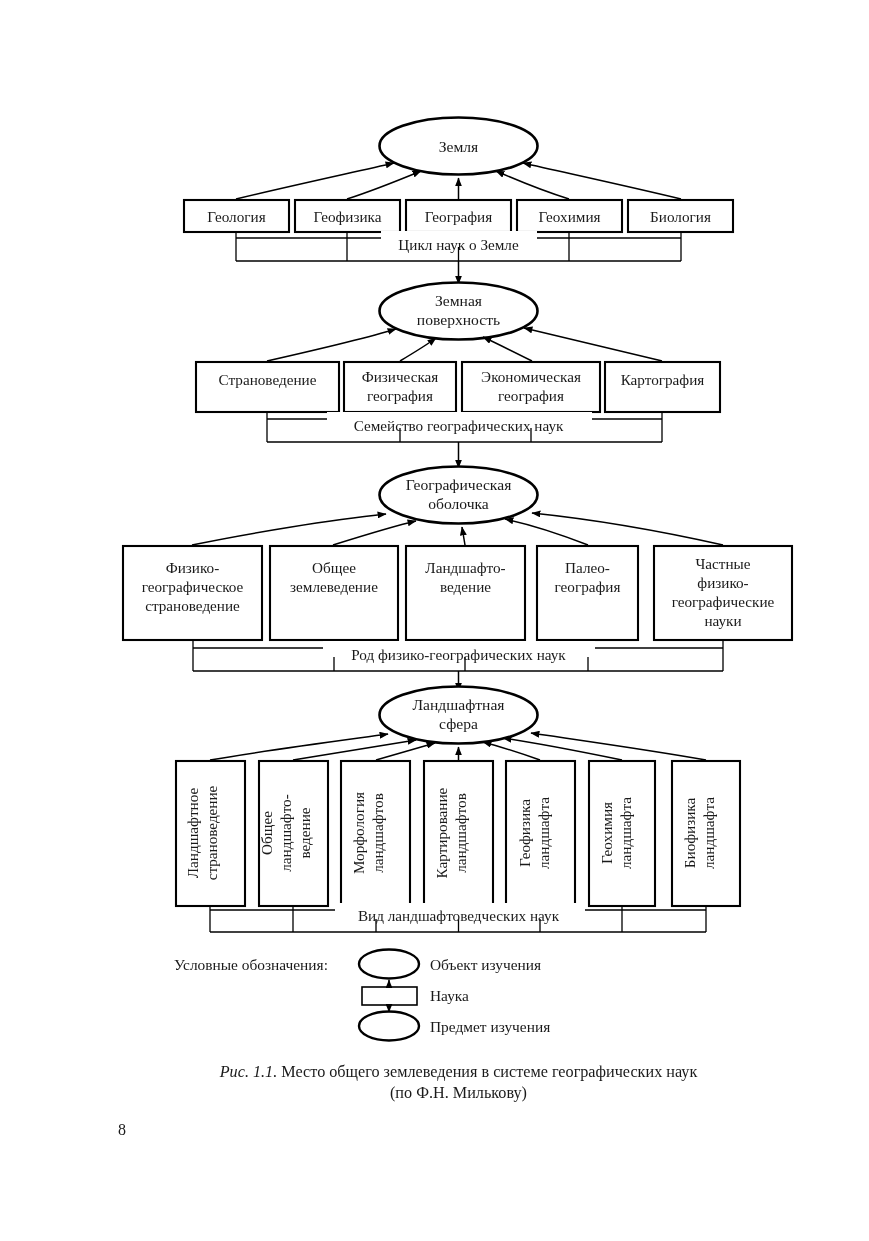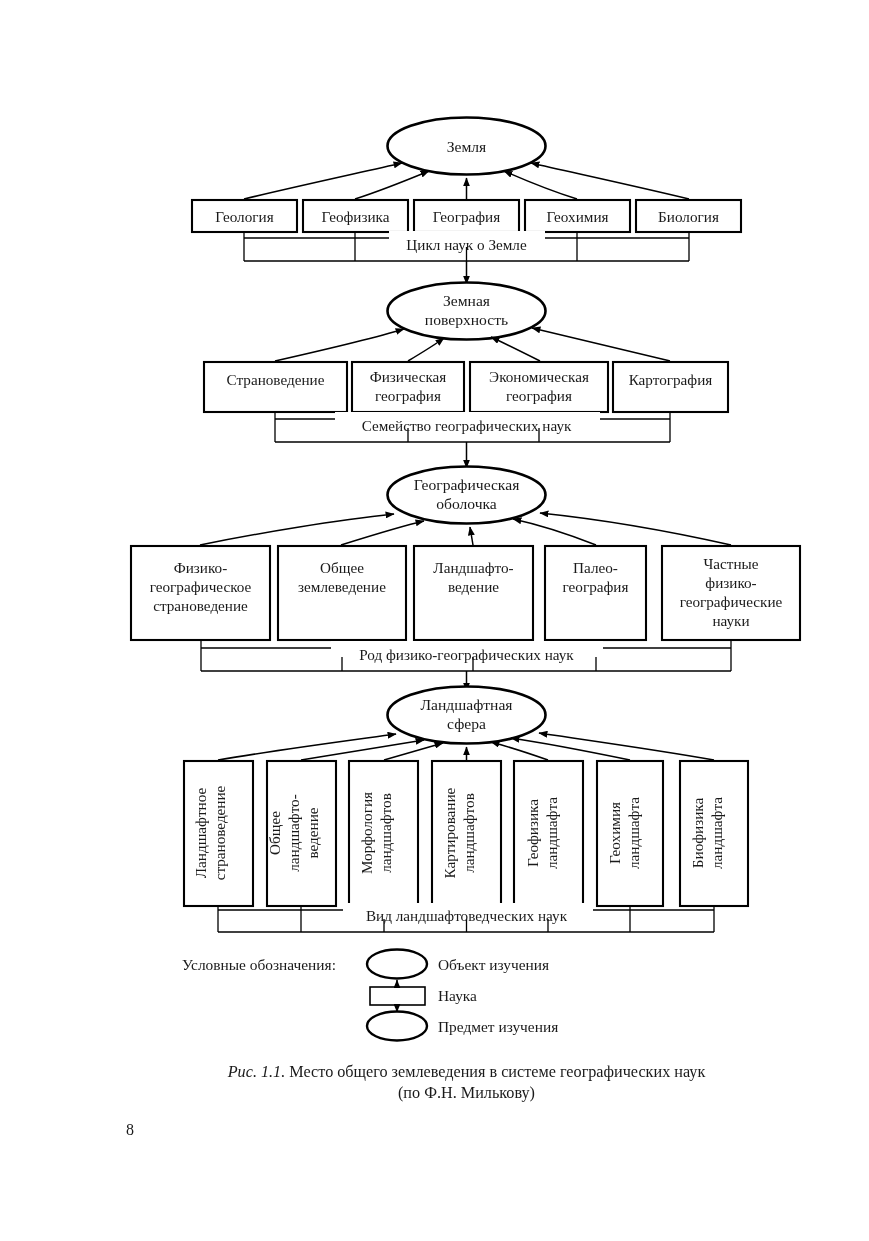--- a/index.html
+++ b/index.html
@@ -10,21 +10,21 @@
   body {
     width: 869px;
     height: 1241px;
     position: relative;
     font-family: "Liberation Serif", "DejaVu Serif", serif;
     color: #1a1a1a;
     overflow: hidden;
   }
   #page {
     position: absolute;
-    left: 8px; top: 0;
+    left: 0; top: 0;
     width: 721px;
     height: 1241px;
   }
   svg.diagram {
     position: absolute;
     left: 0; top: 0;
     width: 869px;
     height: 1241px;
   }
   .box-rect {

